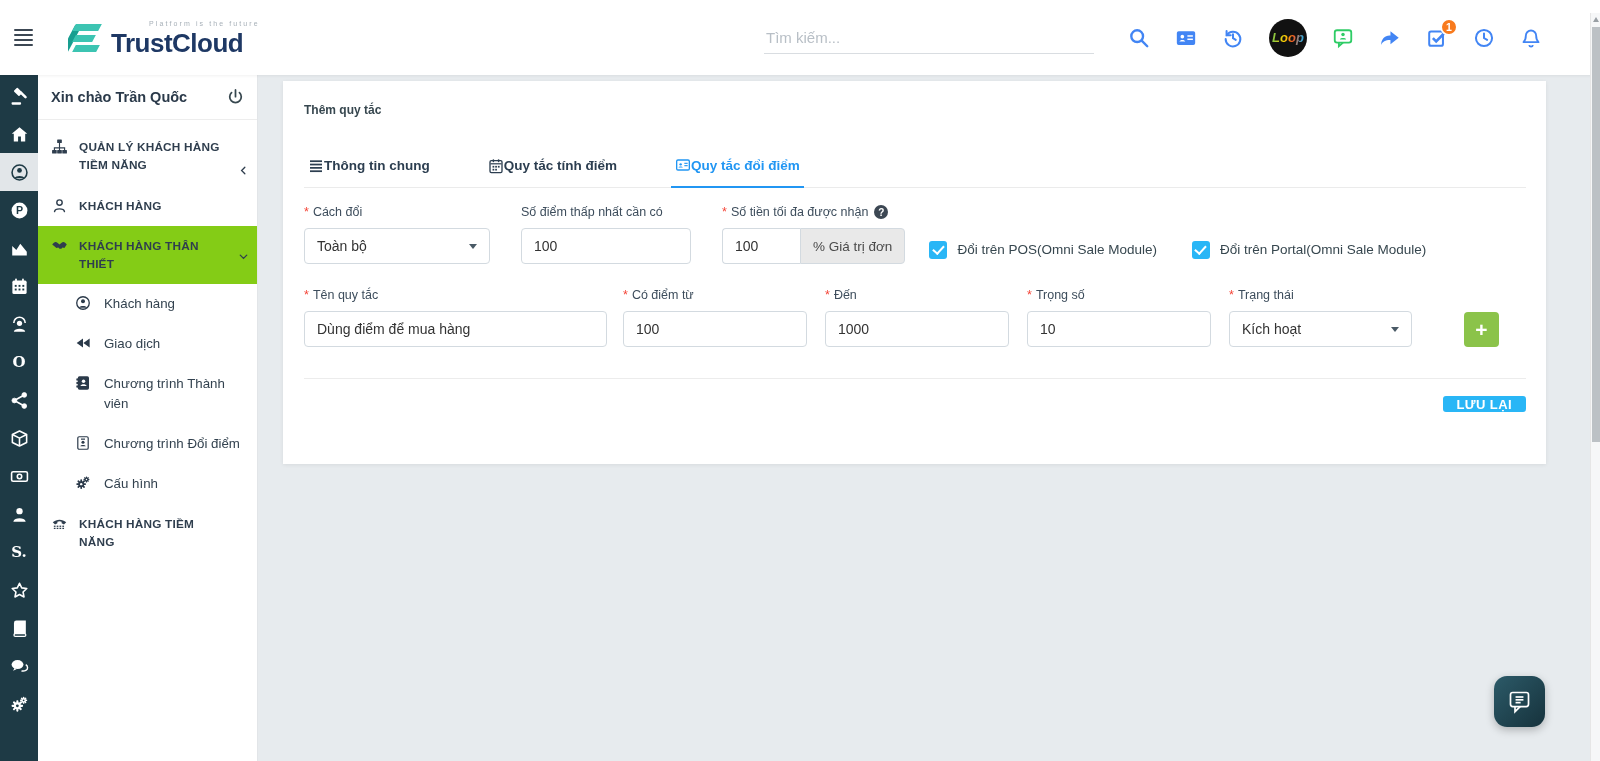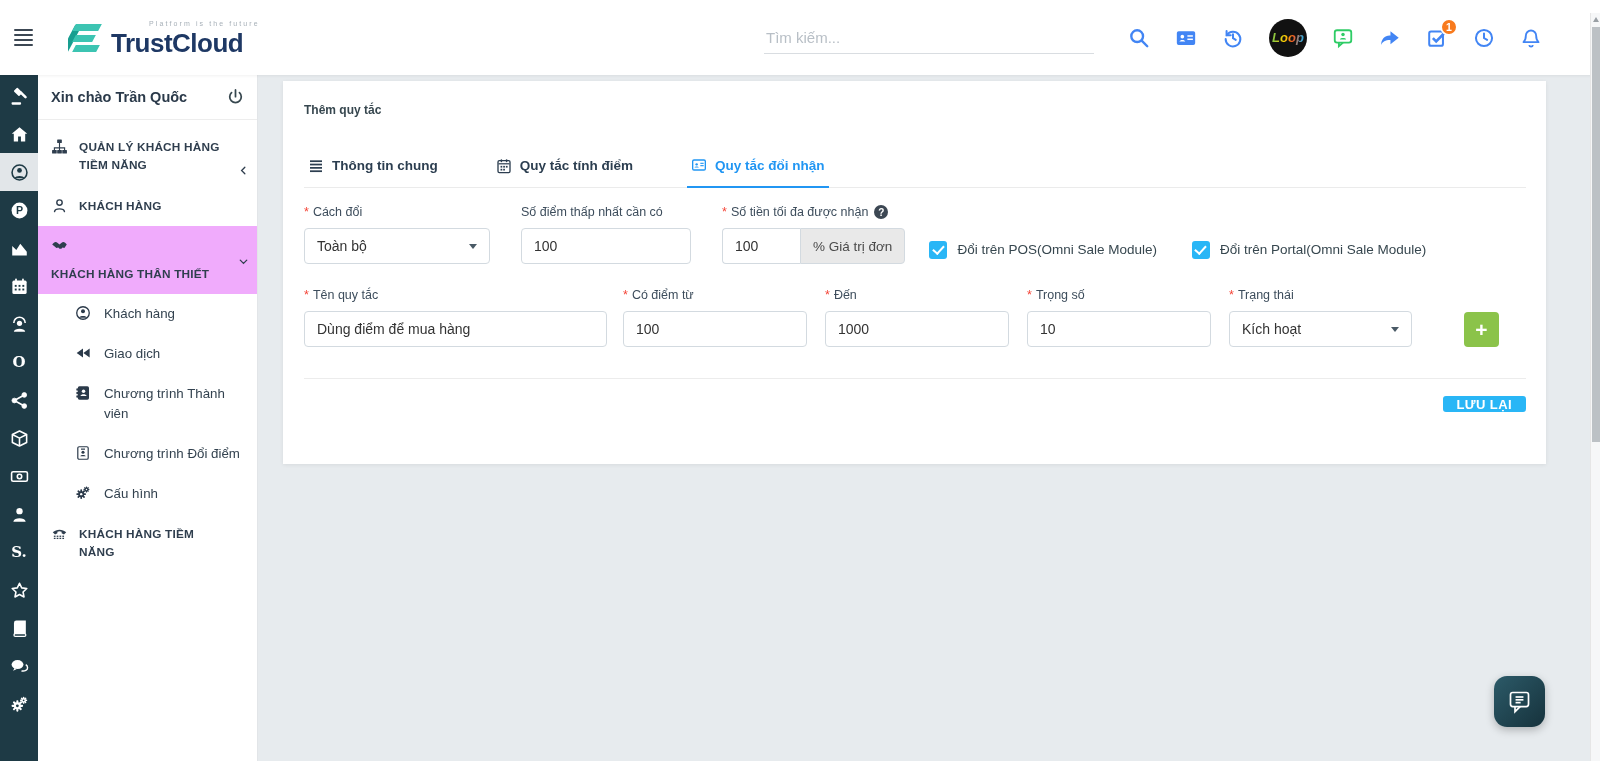--- a/index.html
+++ b/index.html
@@ -66,33 +66,33 @@
   .greet { height:45px; display:flex; align-items:center; justify-content:space-between;
     padding:0 12px 0 13px; border-bottom:1px solid #ededed; }
   .greet-text { font-size:14.5px; font-weight:700; color:#2b3a4a; }
   .power { width:19px; height:19px; color:#37474f; cursor:pointer; }
   .power svg { width:19px; height:19px; }
   .menu { padding-top:7px; }
   .menu-item { position:relative; display:flex; align-items:flex-start; gap:11px;
     padding:11px 24px 11px 13px; cursor:pointer; }
   .menu-item svg { width:17px; height:17px; flex:none; margin-top:0; color:#2f3e4e; }
   .menu-label { font-size:11.8px; font-weight:600; color:#2f3e4e; line-height:1.55; letter-spacing:.2px; }
-  .menu-item.active { background:#f0abfc;flex-direction:column; }
+  .menu-item.active { background:#84cc16; }
   .chev { position:absolute; right:7px; color:#8a97a3; width:13px; height:13px; }
   .chev svg { width:13px; height:13px; }
   .chev.bottom { bottom:10px; } .chev.center { top:50%; margin-top:-6px; }
   .submenu-item { display:flex; align-items:flex-start; gap:13px; padding:10px 10px 10px 37px; cursor:pointer; }
   .submenu-item svg { width:16px; height:16px; flex:none; margin-top:1px; color:#2b3a4a; }
   .submenu-label { font-size:13.3px; color:#33424f; line-height:1.5; }
   
   .main { flex:1; padding:6px 54px 0 25px; position:relative; }
   .card { background:#fff; box-shadow:0 1px 4px rgba(0,0,0,.07); padding:22px 20px 0 21px; height:383px; }
   .card-title { font-size:12px; font-weight:700; color:#37474f; }
   .tabs { display:flex; gap:50px; margin-top:40px; border-bottom:1px solid #ebebeb; }
-  .tab { display:flex; align-items:center; gap:8px; padding:0 4px 13px; font-size:13.5px;
+  .tab { display:flex; align-items:center; padding:0 4px 13px; font-size:13.5px;
     font-weight:600; color:#2c3e50; cursor:pointer; }
   .tab svg { width:16px; height:16px; flex:none; }
   .tab.active { color:#2196f3; border-bottom:2px solid #2196f3; margin-bottom:-1px; }
   .form-row { display:flex; margin-top:17px; }
   .form-row2 { display:flex; margin-top:24px; }
   .field { display:flex; flex-direction:column; }
   .flabel { font-size:12.5px; color:#3d4d5c; margin-bottom:9px; display:flex; align-items:center; gap:4px; white-space:nowrap; }
   .req { color:#f44336; }
   .help {
     width:14px; height:14px; border-radius:50%; background:#3c4753; color:#fff;
@@ -486,21 +486,21 @@
           <span>Quy tắc tính điểm</span>
         </div>
         <div class="tab active">
           <svg viewBox="0 0 24 24" fill="none" stroke="currentColor" stroke-width="2">
               <rect x="2.5" y="4.5" width="19" height="15" rx="2"></rect>
               <circle cx="8.5" cy="11" r="1.8" fill="currentColor" stroke="none"></circle>
               <path d="M5.4 15.8c.4-2.1 5.8-2.1 6.2 0z" fill="currentColor" stroke="none"></path>
               <line x1="14" y1="9.5" x2="19" y2="9.5" stroke-width="1.7"></line>
               <line x1="14" y1="13" x2="19" y2="13" stroke-width="1.7"></line>
             </svg>
-          <span>Quy tắc đổi nhận</span>
+          <span>Quy tắc đổi điểm</span>
         </div>
       </div>
 
       <div class="form-row">
         <div class="field w186">
           <span class="flabel">
               <span class="req">*</span>
               <span>Cách đổi</span>
             </span>
           <div class="selectbox">

